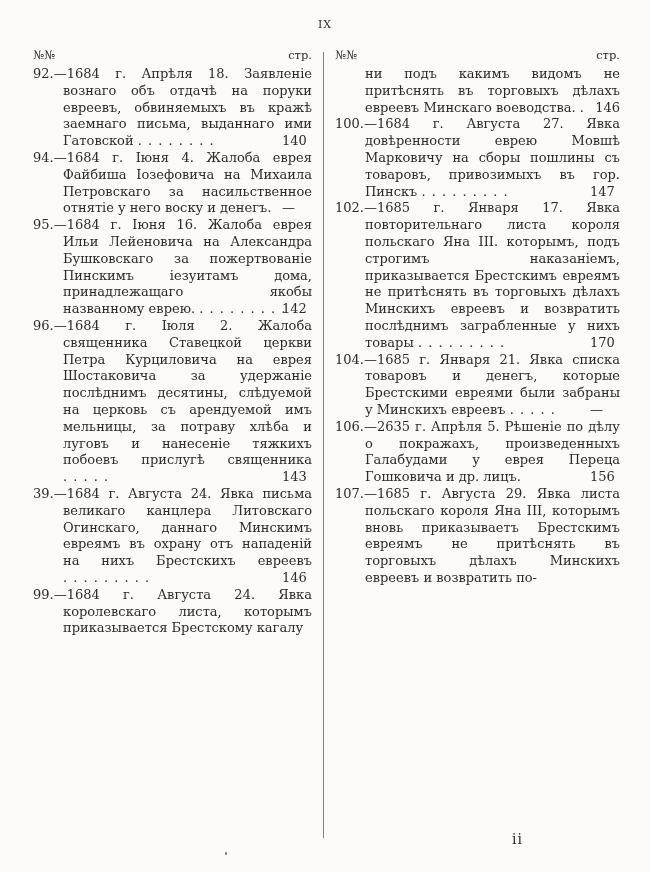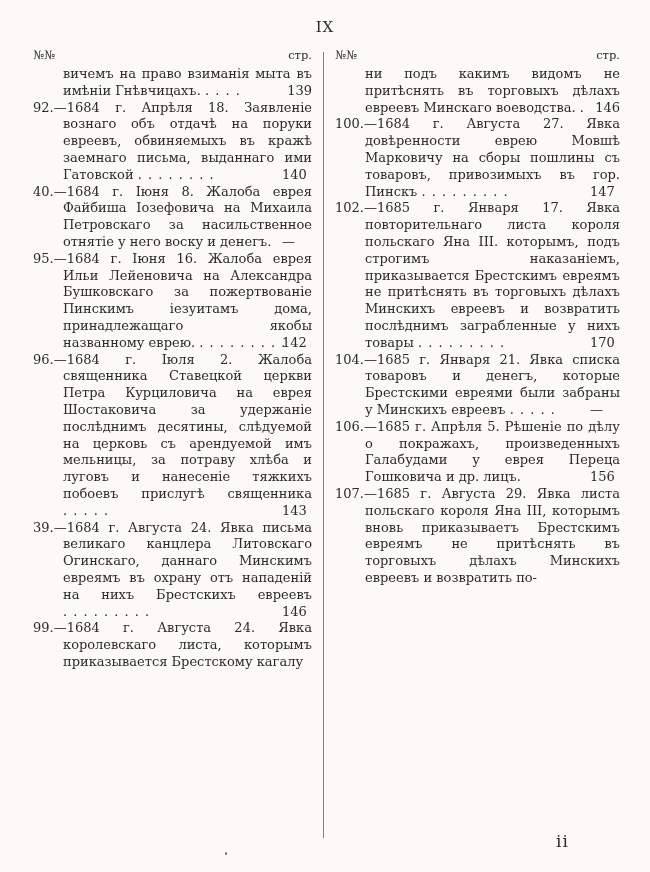--- a/index.html
+++ b/index.html
@@ -16,21 +16,21 @@
     position:relative;
     width:650px;height:872px;
     margin:0 auto;
     background:var(--paper);
     color:var(--ink);
     overflow:hidden;
   }
   .folio{
     position:absolute;top:18px;left:0;width:650px;
     text-align:center;
-    font-size:15px;letter-spacing:1px;
+    font-size:11px;letter-spacing:1px;
   }
   .col{
     position:absolute;top:48px;
     font-size:13px;line-height:16.8px;
   }
   .col-left{left:33px;width:279px;}
   .col-right{left:335px;width:285px;}
   .col-head{
     display:flex;justify-content:space-between;align-items:flex-end;
     font-size:11.5px;
@@ -51,22 +51,22 @@
     padding-left:30px;
   }
   .entry.cont{text-indent:0;}
   .dots{white-space:nowrap;letter-spacing:1px;}
   .pageno{
     position:absolute;right:0;bottom:0;
     background:var(--paper);
     padding-left:5px;
   }
   .sig-mark{
-    position:absolute;left:556px;top:831px;
-    font-size:17px;letter-spacing:1px;
+    position:absolute;left:512px;top:831px;
+    font-size:14px;letter-spacing:1px;
   }
   .speck{
     position:absolute;left:225px;top:852px;
     width:2px;height:3px;background:#6a6a6a;border-radius:50%;
   }
 </style>
 </head>
 <body>
 
 <div class="page">
@@ -74,30 +74,26 @@
   <div class="folio">IX</div>
 
   <div class="divider"></div>
 
   <div class="col col-left">
     <div class="col-head">
       <span>№№</span>
       <span>стр.</span>
     </div>
 
-    <div class="entry cont">
-      <span class="etext">вичемъ на право взиманія мыта въ имѣніи Гнѣвчицахъ.</span> <span class="dots">. . . .</span>
-      <span class="pageno">139</span>
-    </div>
     <div class="entry">
       <span class="etext">92.—1684 г. Апрѣля 18. Заявленіе вознаго объ отдачѣ на поруки евреевъ, обвиняемыхъ въ кражѣ заемнаго письма, выданнаго ими Гатовской</span> <span class="dots">. . . . . . . .</span>
       <span class="pageno">140</span>
     </div>
     <div class="entry">
-      <span class="etext">40.—1684 г. Іюня 8. Жалоба еврея Файбиша Іозефовича на Михаила Петровскаго за насильственное отнятіе у него воску и денегъ.</span> <span class="dots"></span>
+      <span class="etext">94.—1684 г. Іюня 4. Жалоба еврея Файбиша Іозефовича на Михаила Петровскаго за насильственное отнятіе у него воску и денегъ.</span> <span class="dots"></span>
       <span class="pageno">—</span>
     </div>
     <div class="entry">
       <span class="etext">95.—1684 г. Іюня 16. Жалоба еврея Ильи Лейеновича на Александра Бушковскаго за пожертвованіе Пинскимъ іезуитамъ дома, принадлежащаго якобы названному еврею.</span> <span class="dots">. . . . . . . . .</span>
       <span class="pageno">142</span>
     </div>
     <div class="entry">
       <span class="etext">96.—1684 г. Іюля 2. Жалоба священника Ставецкой церкви Петра Курциловича на еврея Шостаковича за удержаніе послѣднимъ десятины, слѣдуемой на церковь съ арендуемой имъ мельницы, за потраву хлѣба и луговъ и нанесеніе тяжкихъ побоевъ прислугѣ священника</span> <span class="dots">. . . . .</span>
       <span class="pageno">143</span>
     </div>
@@ -127,21 +123,21 @@
     </div>
     <div class="entry">
       <span class="etext">102.—1685 г. Января 17. Явка повторительнаго листа короля польскаго Яна III. которымъ, подъ строгимъ наказаніемъ, приказывается Брестскимъ евреямъ не притѣснять въ торговыхъ дѣлахъ Минскихъ евреевъ и возвратить послѣднимъ заграбленные у нихъ товары</span> <span class="dots">. . . . . . . . .</span>
       <span class="pageno">170</span>
     </div>
     <div class="entry">
       <span class="etext">104.—1685 г. Января 21. Явка списка товаровъ и денегъ, которые Брестскими евреями были забраны у Минскихъ евреевъ</span> <span class="dots">. . . . .</span>
       <span class="pageno">—</span>
     </div>
     <div class="entry">
-      <span class="etext">106.—1685 г. Апрѣля 5. Рѣшеніе по дѣлу о покражахъ, произведенныхъ Галабудами у еврея Переца Гошковича и др. лицъ.</span> <span class="dots"></span>
+      <span class="etext">106.—2635 г. Апрѣля 5. Рѣшеніе по дѣлу о покражахъ, произведенныхъ Галабудами у еврея Переца Гошковича и др. лицъ.</span> <span class="dots"></span>
       <span class="pageno">156</span>
     </div>
     <div class="entry">
       <span class="etext">107.—1685 г. Августа 29. Явка листа польскаго короля Яна III, которымъ вновь приказываетъ Брестскимъ евреямъ не притѣснять въ торговыхъ дѣлахъ Минскихъ евреевъ и возвратить по-</span> <span class="dots"></span>
       <span class="pageno"></span>
     </div>
   </div>
 
   <div class="sig-mark">іі</div>
   <div class="speck"></div>

